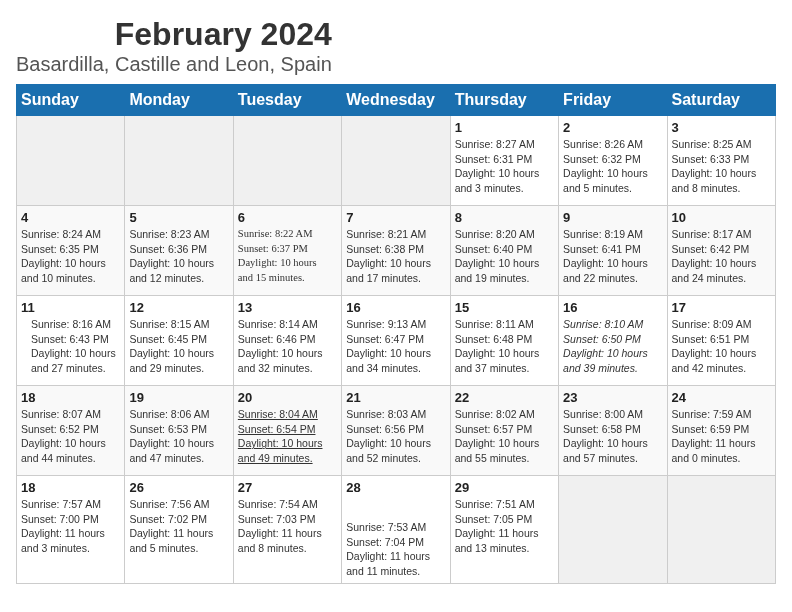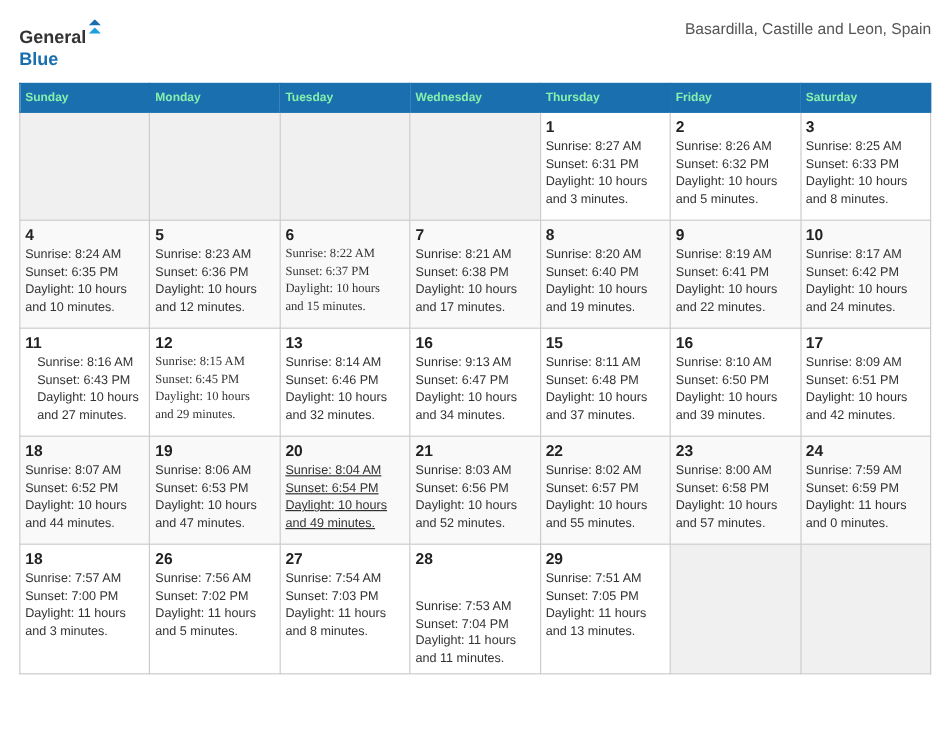--- a/index.html
+++ b/index.html
@@ -23,34 +23,34 @@
     }
     .title-block {
       text-align: right;
     }
     .month-title {
       font-size: 32px;
       font-weight: bold;
       color: #333;
     }
     .location {
-      font-size: 13px;
+      font-size: 20px;
       color: #555;
     }
     .calendar {
       width: 100%;
       border-collapse: collapse;
       font-size: 11px;
     }
     .calendar thead th {
       background: #1a6faf;
-      color: #86efac;
+      color: #ffffff;
       padding: 6px 4px;
       text-align: left;
-      font-size: 10px;
+      font-size: 16px;
       font-weight: bold;
       border: 1px solid #1a6faf;
     }
     .calendar tbody td {
       vertical-align: top;
       border: 1px solid #ccc;
       padding: 4px;
       width: calc(100% / 7);
       min-height: 80px;
       height: 90px;
@@ -73,29 +73,22 @@
       line-height: 1.4;
     }
     .empty-cell {
       background: #f0f0f0 !important;
     }
   </style>
 </head>
 <body>
 
 <div class="header">
-  <div class="logo">
-  <svg width="70" height="45" viewBox="0 0 70 45">
-    <text x="0" y="20" font-size="15" font-weight="bold" font-family="Arial" fill="#333">General</text>
-    <text x="0" y="38" font-size="15" font-weight="bold" font-family="Arial" fill="#1a6faf">Blue</text>
-    <polygon points="58,5 68,5 63,0" fill="#1a6faf"></polygon>
-    <polygon points="58,12 68,12 63,7" fill="#1a9fdf"></polygon>
-  </svg>
-</div>
   <div class="title-block">
+    <div class="month-title">February 2024</div>
     <div class="location">Basardilla, Castille and Leon, Spain</div>
   </div>
 </div>
 
 <table class="calendar">
   <thead>
     <tr id="header-row">
         <th>Sunday</th>
         <th>Monday</th>
         <th>Tuesday</th>
@@ -187,21 +180,21 @@
       <tr>
         <td>
           <div class="day-number">11</div>
           <div class="day-info" style="white-space: pre-line; margin-left: 10px;">Sunrise: 8:16 AM
 Sunset: 6:43 PM
 Daylight: 10 hours
 and 27 minutes.</div>
         </td>
         <td>
           <div class="day-number">12</div>
-          <div class="day-info" style="white-space: pre-line; font-family: Liberation Serif, serif;">Sunrise: 8:15 AM
+          <div class="day-info" style="white-space: pre-line;">Sunrise: 8:15 AM
 Sunset: 6:45 PM
 Daylight: 10 hours
 and 29 minutes.</div>
         </td>
         <td>
           <div class="day-number">13</div>
           <div class="day-info" style="white-space: pre-line;">Sunrise: 8:14 AM
 Sunset: 6:46 PM
 Daylight: 10 hours
 and 32 minutes.</div>
@@ -215,21 +208,21 @@
         </td>
         <td>
           <div class="day-number">15</div>
           <div class="day-info" style="white-space: pre-line;">Sunrise: 8:11 AM
 Sunset: 6:48 PM
 Daylight: 10 hours
 and 37 minutes.</div>
         </td>
         <td>
           <div class="day-number">16</div>
-          <div class="day-info" style="white-space: pre-line;">Sunrise: 8:10 AM
+          <div class="day-info" style="white-space: pre-line; font-style: italic;">Sunrise: 8:10 AM
 Sunset: 6:50 PM
 Daylight: 10 hours
 and 39 minutes.</div>
         </td>
         <td>
           <div class="day-number">17</div>
           <div class="day-info" style="white-space: pre-line;">Sunrise: 8:09 AM
 Sunset: 6:51 PM
 Daylight: 10 hours
 and 42 minutes.</div>

